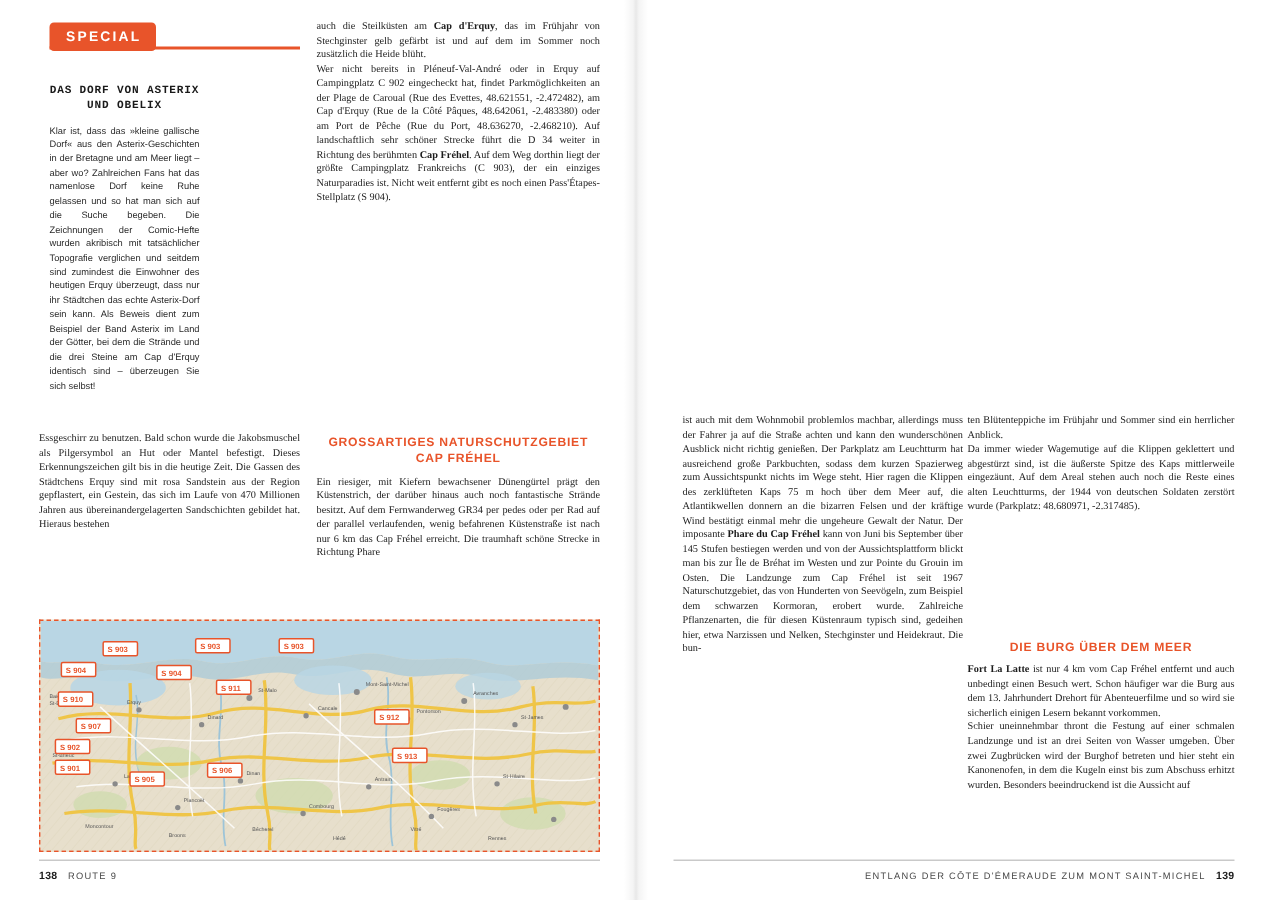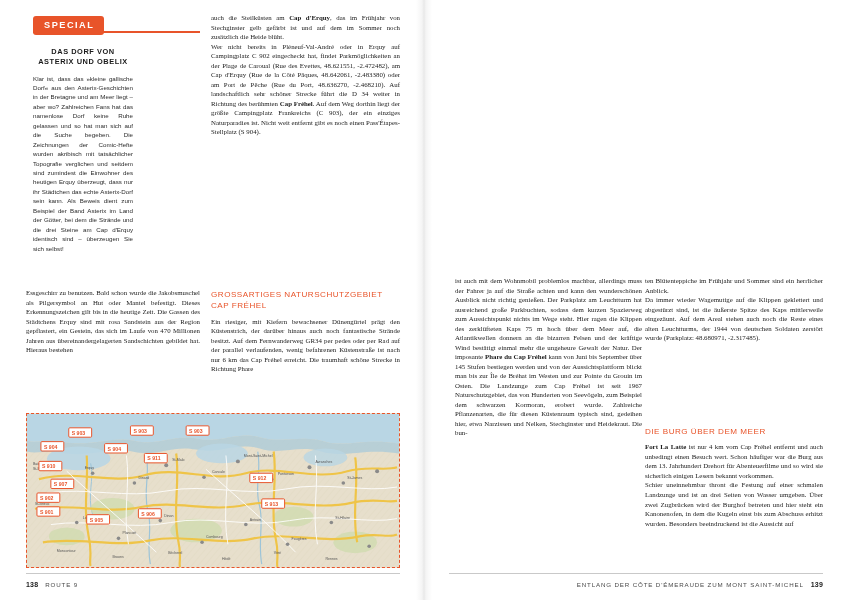--- a/index.html
+++ b/index.html
@@ -48,38 +48,38 @@
   .special-tab {
     position:relative; display:inline-block;
     background:#e8542a; color:#fff;
     font-family:"Liberation Sans", sans-serif;
     font-weight:700; font-size:9.2px; letter-spacing:1.5px;
     padding:4.5px 10px 4.5px 11px;
     border-radius:3px;
     z-index:2;
   }
   .special-title {
-    margin-top:12px;
-    font-family:Liberation Sans, sans-serif;
+    margin-top:22px;
+    font-family:Liberation Mono, monospace;
     font-weight:700; font-size:7.4px; letter-spacing:0.55px;
     color:#1a1a1a; text-align:center; line-height:10.5px;
   }
   .special-body {
     margin-top:6px;
     font-family:"Liberation Sans", sans-serif;
     font-size:6.2px; line-height:9.45px;
     color:#2a2a2a; text-align:justify;
   }
 
   
   .sec-head {
     font-family:"Liberation Sans", sans-serif;
-    font-weight:400; font-size:8.1px; letter-spacing:0.5px;
+    font-weight:700; font-size:8.1px; letter-spacing:0.5px;
     color:#e8542a; line-height:11.4px;
-    margin:0 0 5px 0; text-transform:uppercase;
+    margin:0 0 5px 0; text-transform:uppercase;text-align:center;
   }
 
   
   .map-frame {
     position:absolute; left:26px; top:413px; width:374px; height:155px;
     border:1.5px dashed #e8542a;
     overflow:hidden; background:#e9e2d0;
   }
   .map-frame svg { display:block; width:100%; height:100%; }
 

